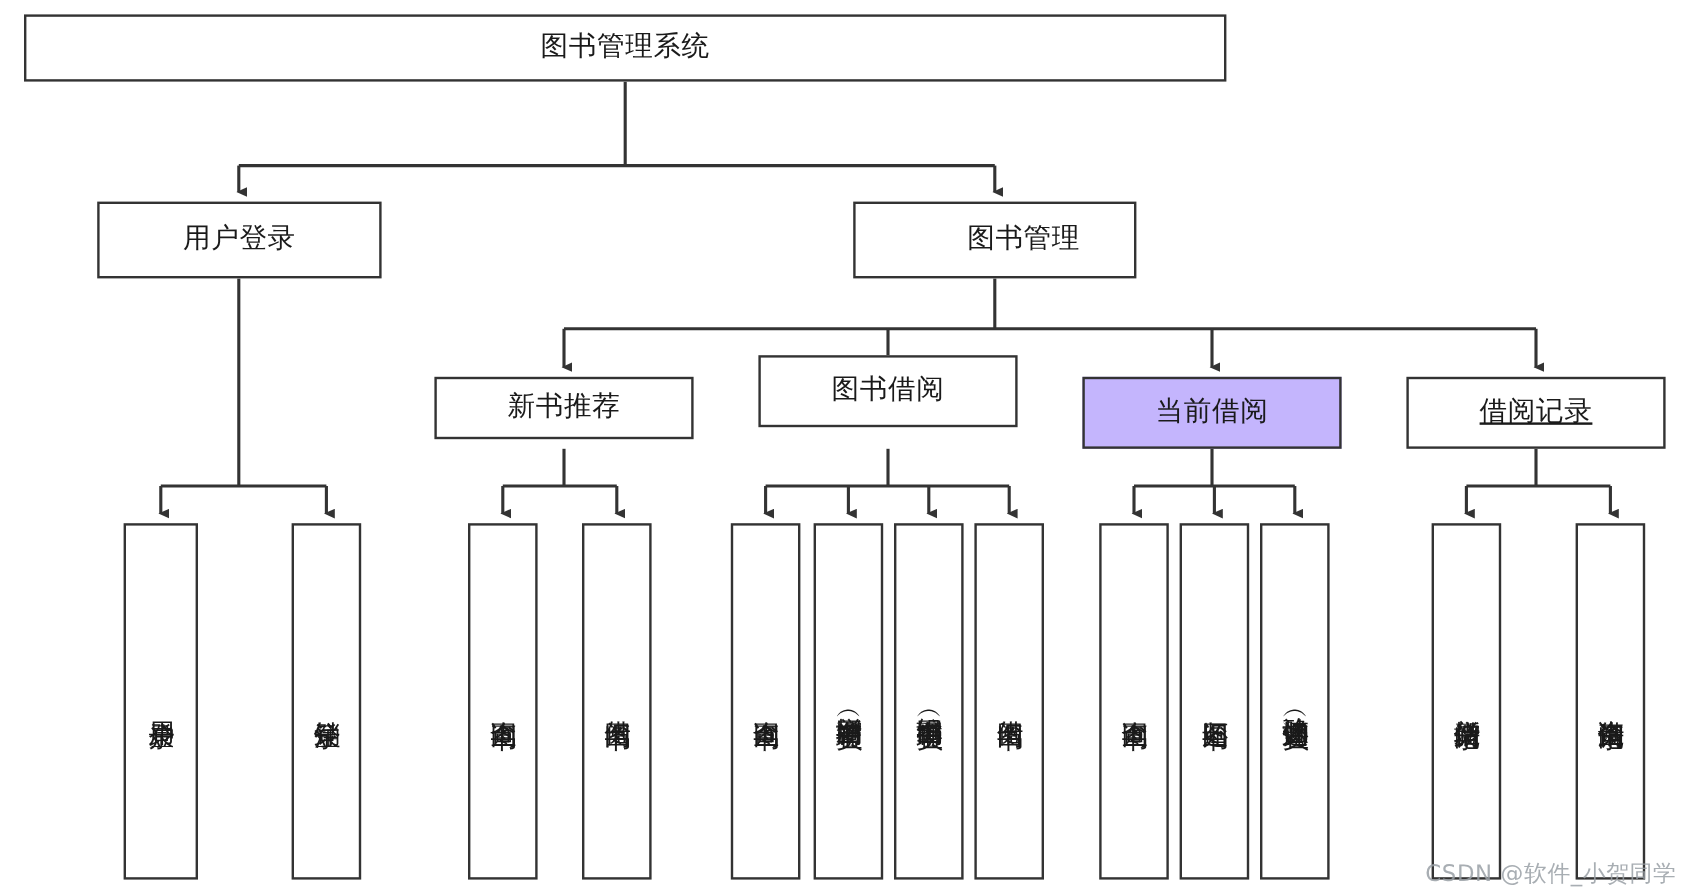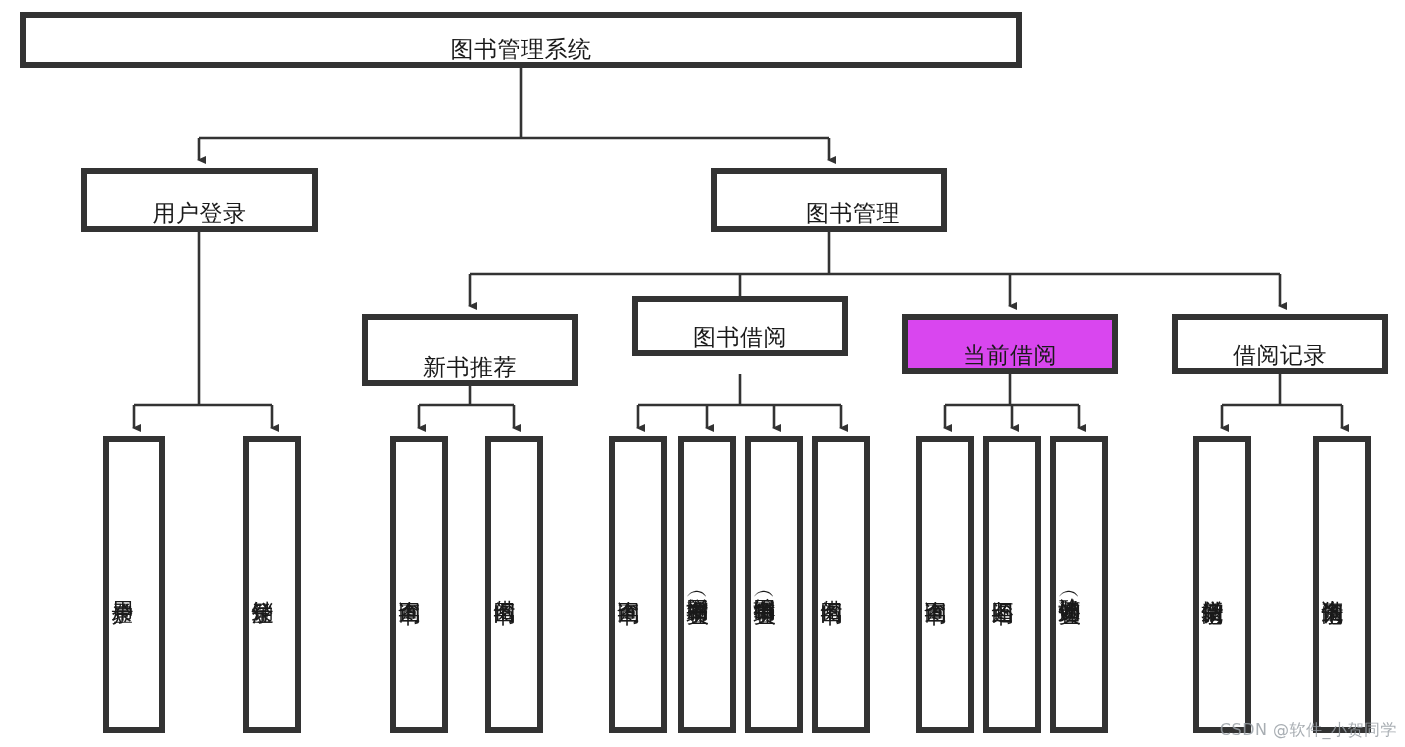--- a/index.html
+++ b/index.html
@@ -21,24 +21,24 @@
     position: absolute;
     left: 0;
     top: 0;
     width: 1405px;
     height: 747px;
     pointer-events: none;
   }
   .node {
     position: absolute;
     box-sizing: border-box;
-    border: 6px solid #701a75;
+    border: 2px solid #701a75;
     background: #ffffff;
     display: flex;
-    align-items: flex-end;
+    align-items: center;
     justify-content: center;
     color: #1a1a1a;
   }
   .node.horiz {
     font-size: 23px;
     letter-spacing: 0.5px;
     line-height: 1.1;
   }
   .node.vert {
     writing-mode: vertical-rl;
@@ -51,21 +51,21 @@
   }
   .node.vert > span {
     display: block;
     writing-mode: vertical-rl;
     text-orientation: upright;
   }
   #watermark {
     position: absolute;
     right: 8px;
     bottom: 6px;
-    font-size: 16px;
+    font-size: 19px;
     color: #9aa0a6;
     opacity: 0.85;
     letter-spacing: 0.5px;
     white-space: nowrap;
   }
 </style>
 </head>
 <body>
 
 <div id="canvas">
@@ -124,30 +124,30 @@
       <span>图书管理系统</span>
     </div>
 
   <div class="node horiz" style="left: 81px; top: 168px; width: 237px; height: 64px; border-color: rgb(51, 51, 51); background: rgb(255, 255, 255); color: rgb(26, 26, 26);">
       <span>用户登录</span>
     </div>
   <div class="node horiz" style="left: 711px; top: 168px; width: 236px; height: 64px; border-color: rgb(51, 51, 51); background: rgb(255, 255, 255); color: rgb(26, 26, 26); padding-left: 48px;">
       <span>图书管理</span>
     </div>
 
-  <div class="node horiz" style="left: 362px; top: 314px; width: 216px; height: 72px; border-color: rgb(51, 51, 51); background: rgb(255, 255, 255); color: rgb(26, 26, 26);">
+  <div class="node horiz" style="left: 362px; top: 314px; width: 216px; height: 52px; border-color: rgb(51, 51, 51); background: rgb(255, 255, 255); color: rgb(26, 26, 26);">
       <span>新书推荐</span>
     </div>
   <div class="node horiz" style="left: 632px; top: 296px; width: 216px; height: 60px; border-color: rgb(51, 51, 51); background: rgb(255, 255, 255); color: rgb(26, 26, 26);">
       <span>图书借阅</span>
     </div>
-  <div class="node horiz" style="left: 902px; top: 314px; width: 216px; height: 60px; border-color: rgb(51, 51, 51); background: #d946ef; color: rgb(26, 26, 26);">
+  <div class="node horiz" style="left: 902px; top: 314px; width: 216px; height: 60px; border-color: rgb(51, 51, 51); background: #c4b5fd; color: rgb(26, 26, 26);">
       <span>当前借阅</span>
     </div>
-  <div class="node horiz" style="left: 1172px; top: 314px; width: 216px; height: 60px; border-color: rgb(51, 51, 51); background: rgb(255, 255, 255); color: rgb(26, 26, 26);">
+  <div class="node horiz" style="left: 1172px; top: 314px; width: 216px; height: 60px; border-color: rgb(51, 51, 51); background: rgb(255, 255, 255); color: rgb(26, 26, 26); text-decoration: underline;">
       <span>借阅记录</span>
     </div>
 
   <div class="node vert" style="left: 103px; top: 436px; width: 62px; height: 297px; border-color: rgb(51, 51, 51); background: rgb(255, 255, 255); color: rgb(26, 26, 26);">
       <span>用户登录</span>
     </div>
   <div class="node vert" style="left: 243px; top: 436px; width: 58px; height: 297px; border-color: rgb(51, 51, 51); background: rgb(255, 255, 255); color: rgb(26, 26, 26);">
       <span>注销登录</span>
     </div>
   <div class="node vert" style="left: 390px; top: 436px; width: 58px; height: 297px; border-color: rgb(51, 51, 51); background: rgb(255, 255, 255); color: rgb(26, 26, 26);">

